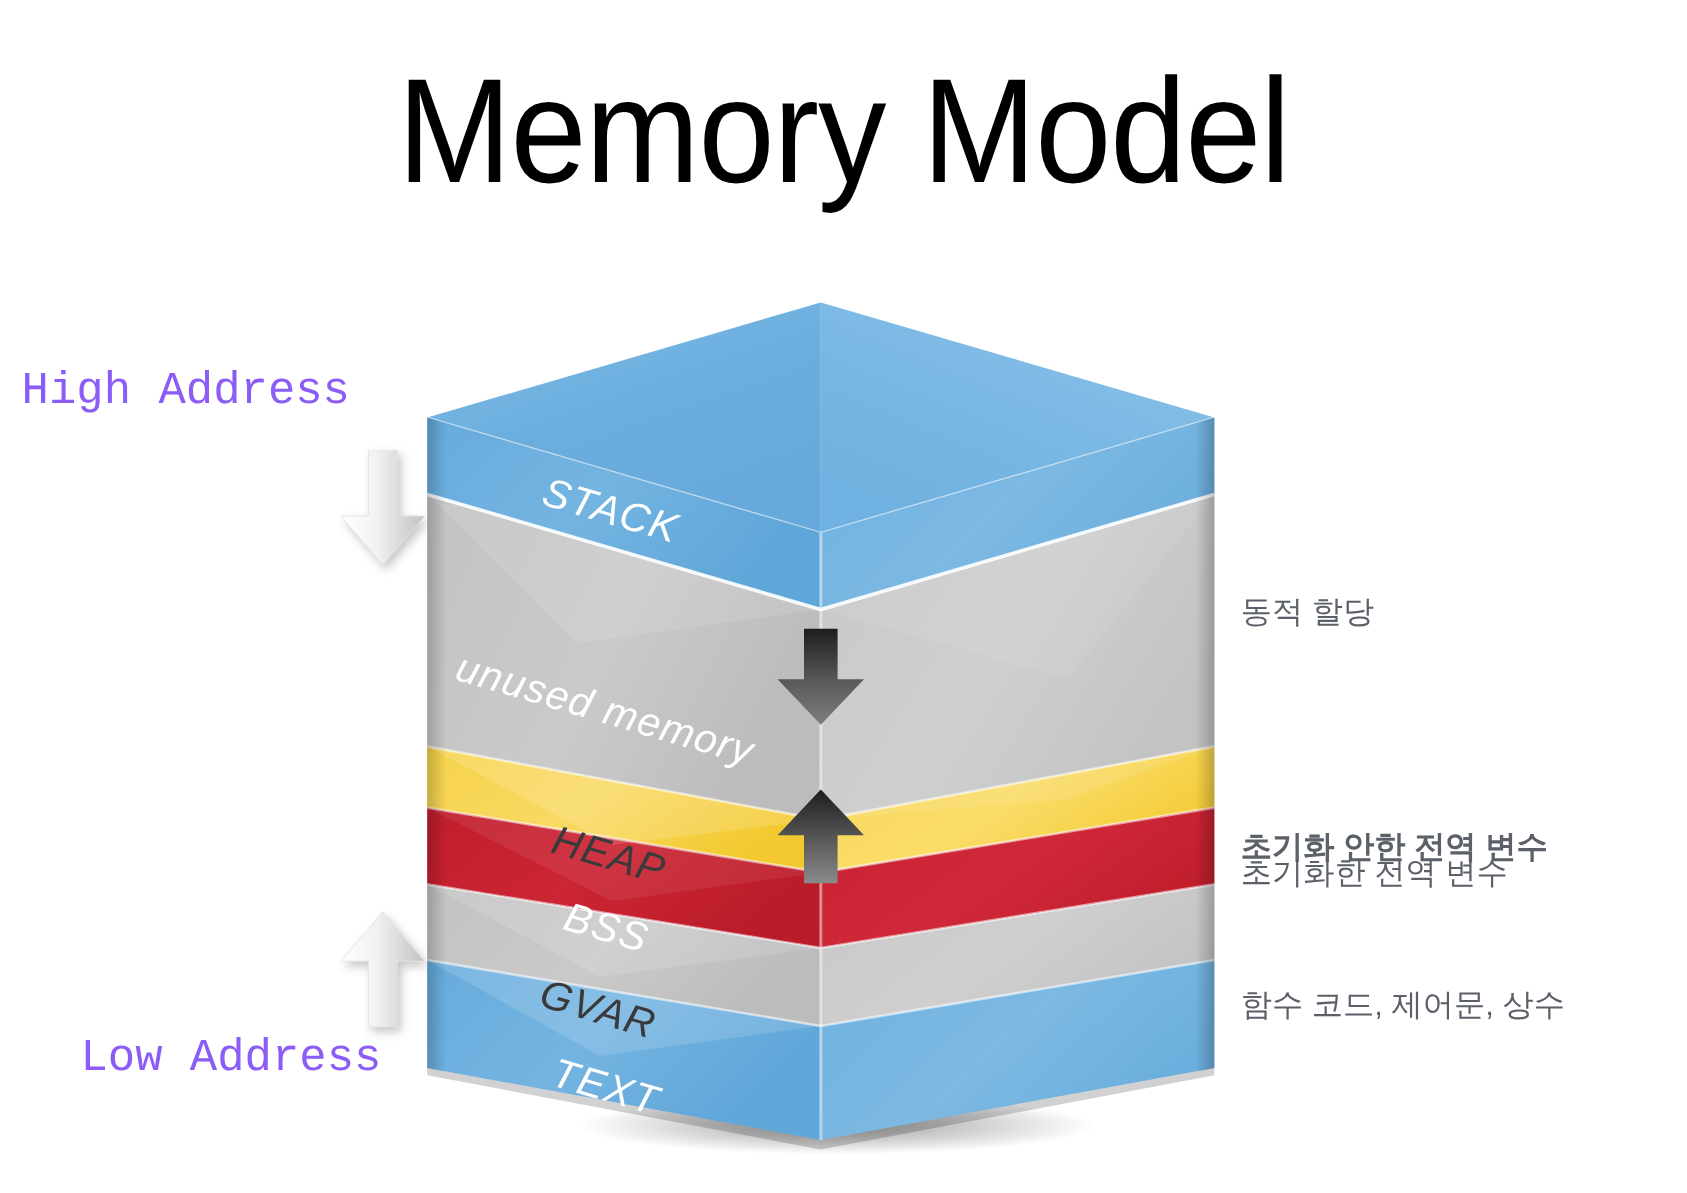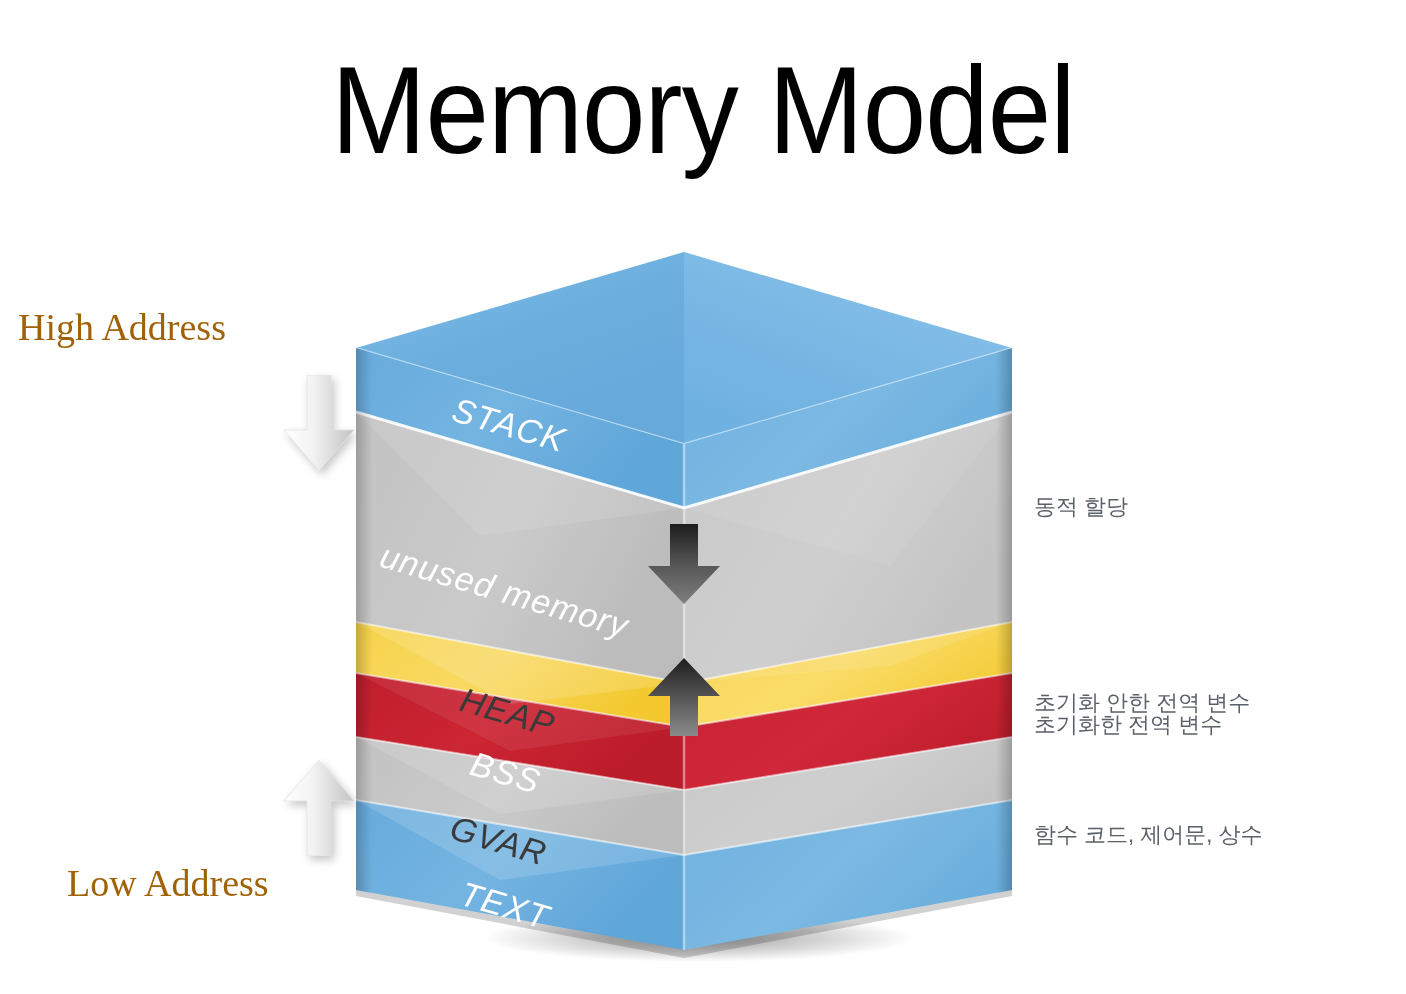--- a/index.html
+++ b/index.html
@@ -30,40 +30,40 @@
     letter-spacing: -1px;
     color: #000000;
     transform: scaleX(0.92);
     transform-origin: 50% 50%;
     white-space: nowrap;
   }
 
   
   .addr-label {
     position: absolute;
-    font-family: Liberation Serif, serif;
+    font-family: Liberation Mono, monospace;
     font-size: 38px;
     line-height: 1;
-    color: #a16207;
+    color: #8b5cf6;
     white-space: nowrap;
   }
   .addr-high { left: 18px; top: 308px; }
   .addr-low  { left: 28px; top: 864px; margin-left: 39px; }
 
   
   .side-note {
     position: absolute;
     font-family: "Liberation Sans", "DejaVu Sans", sans-serif;
-    font-size: 22px;
+    font-size: 26px;
     line-height: 1;
     color: #5b6069;
     white-space: nowrap;
   }
   .note-dyn   { left: 1034px; top: 496px; }
-  .note-bss   { left: 1034px; top: 692px; }
+  .note-bss   { left: 1034px; top: 692px; font-weight: bold; }
   .note-gvar  { left: 1034px; top: 714px; }
   .note-text  { left: 1034px; top: 824px; text-align: right; }
 
   
   .gray-arrow {
     position: absolute;
     width: 74px;
     height: 98px;
     filter: drop-shadow(3px 4px 4px rgba(0,0,0,0.22));
   }

